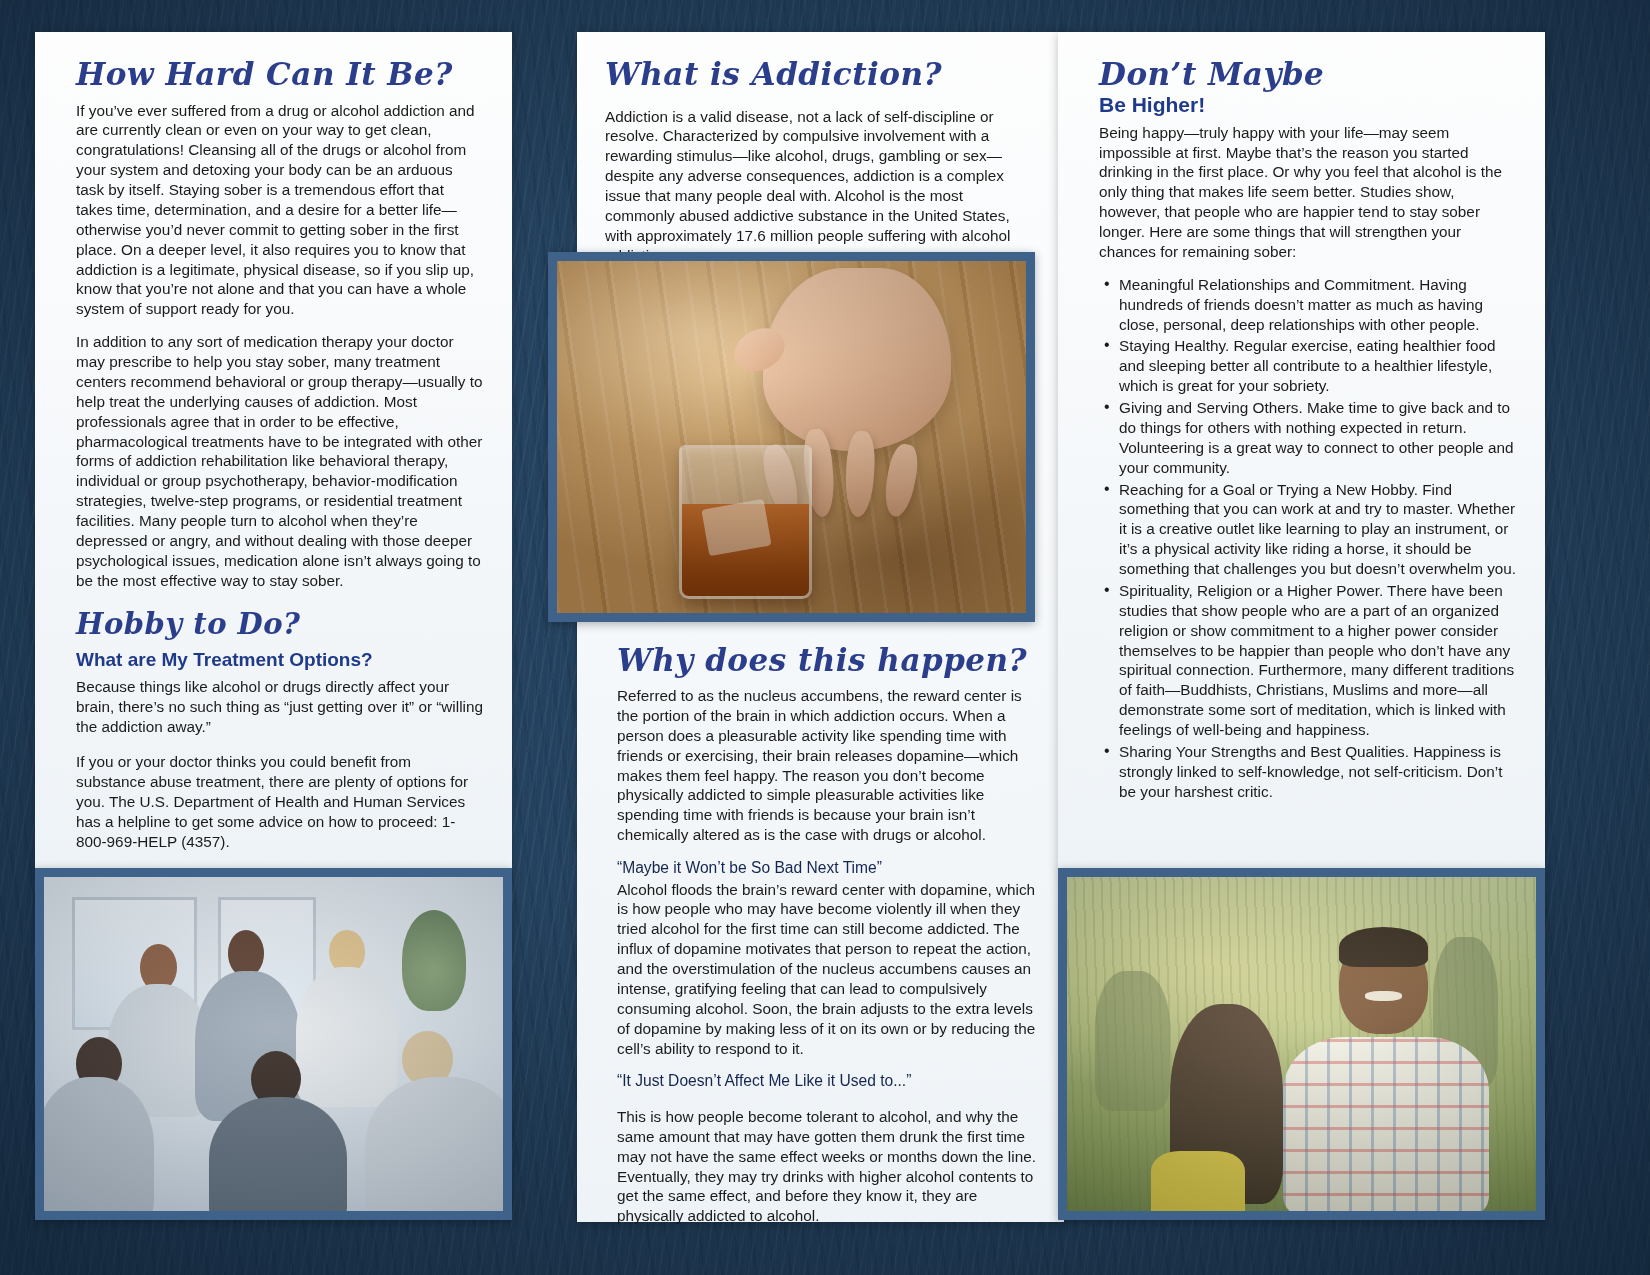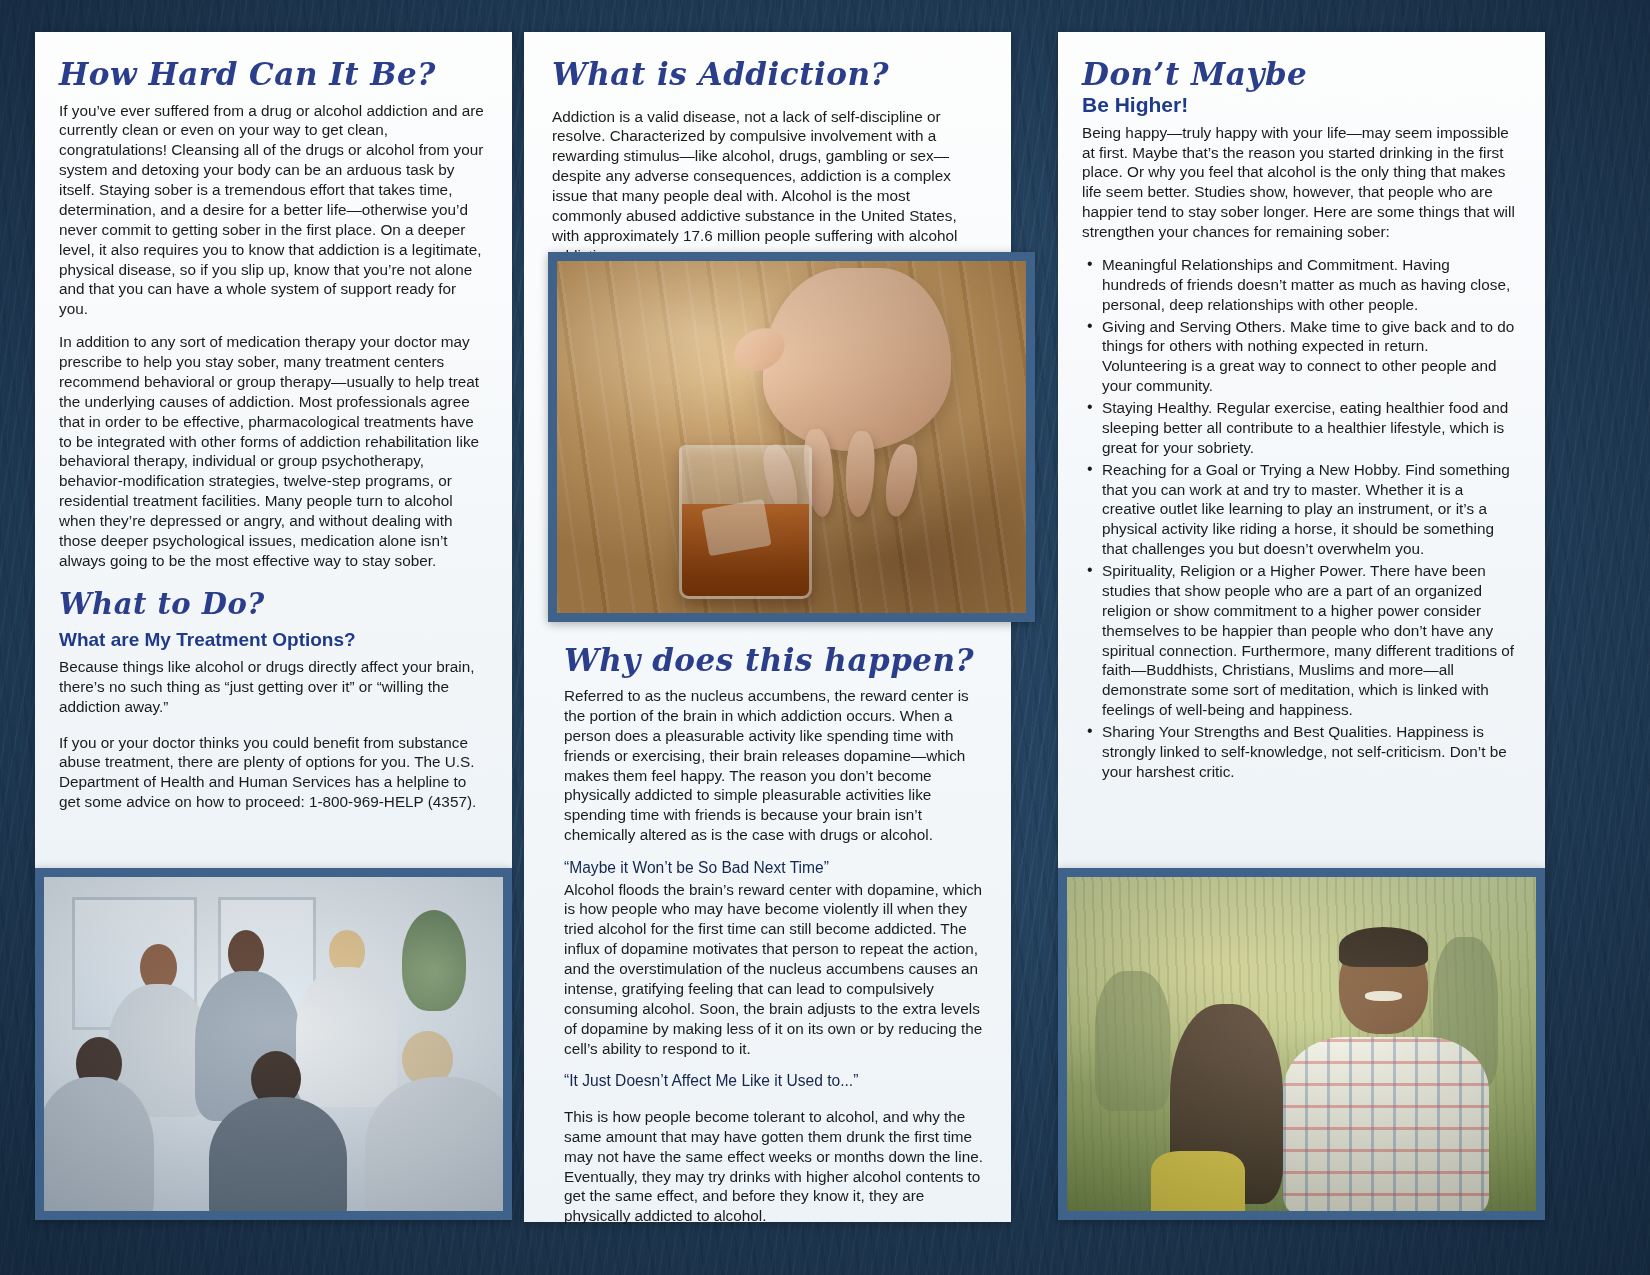--- a/index.html
+++ b/index.html
@@ -49,24 +49,24 @@
     box-shadow: 0 2px 10px rgba(0,0,0,0.25);
   }
   .col-paper {
     background:
       linear-gradient(180deg, rgba(255,255,255,0.9), rgba(238,243,247,0.92)),
       repeating-linear-gradient(97deg, rgba(0,0,0,0.012) 0 2px, rgba(255,255,255,0) 2px 9px);
     background-color: #edf1f4;
   }
 
   #col1 { left: 35px;  top: 32px;  width: 477px;  height: 838px; }
-  #col2 { left: 524px; top: 32px;  width: 487px;  height: 1190px; }
+  #col2 { left: 577px; top: 32px;  width: 487px;  height: 1190px; }
   #col3 { left: 1058px; top: 32px; width: 487px;  height: 838px; }
 
-  .colpad { padding: 26px 28px 10px 24px; box-sizing: border-box; }
+  .colpad { padding: 26px 28px 10px 41px; box-sizing: border-box; }
 
   
   .script-title {
     font-family: "DejaVu Serif", serif;
     font-style: italic;
     font-weight: bold;
     color: #2b3e8c;
     font-size: 31px;
     letter-spacing: .5px;
     line-height: 1.05;
@@ -245,21 +245,21 @@
 <body>
 
 <div id="bg"></div>
 <div id="bg-vignette"></div>
 
 <div class="col col-paper colpad" id="col1">
   <h1 class="script-title">How Hard Can It Be?</h1>
   <p class="body">If you’ve ever suffered from a drug or alcohol addiction and are currently clean or even on your way to get clean, congratulations! Cleansing all of the drugs or alcohol from your system and detoxing your body can be an arduous task by itself. Staying sober is a tremendous effort that takes time, determination, and a desire for a better life—otherwise you’d never commit to getting sober in the first place. On a deeper level, it also requires you to know that addiction is a legitimate, physical disease, so if you slip up, know that you’re not alone and that you can have a whole system of support ready for you.</p>
   <p class="body">In addition to any sort of medication therapy your doctor may prescribe to help you stay sober, many treatment centers recommend behavioral or group therapy—usually to help treat the underlying causes of addiction. Most professionals agree that in order to be effective, pharmacological treatments have to be integrated with other forms of addiction rehabilitation like behavioral therapy, individual or group psychotherapy, behavior-modification strategies, twelve-step programs, or residential treatment facilities. Many people turn to alcohol when they’re depressed or angry, and without dealing with those deeper psychological issues, medication alone isn’t always going to be the most effective way to stay sober.</p>
 
-  <h2 class="script-title small" style="margin-top:18px;">What to Do?</h2>
+  <h2 class="script-title small" style="margin-top:18px;">Hobby to Do?</h2>
   <div class="sub-head">What are My Treatment Options?</div>
   <p class="body">Because things like alcohol or drugs directly affect your brain, there’s no such thing as “just getting over it” or “willing the addiction away.”</p>
   <p class="body">If you or your doctor thinks you could benefit from substance abuse treatment, there are plenty of options for you. The U.S. Department of Health and Human Services has a helpline to get some advice on how to proceed: 1-800-969-HELP (4357).</p>
 </div>
 
 <div class="photo-frame" id="photo-group-frame">
   <div class="photo">
     <div class="room"></div>
     <div class="room-window"></div>
     <div class="room-window room-window2"></div>
@@ -319,22 +319,22 @@
     <div style="position:absolute;inset:0;background:radial-gradient(ellipse 70% 60% at 40% 30%, rgba(255,240,210,0.25), rgba(40,20,5,0.30));"></div>
   </div>
 </div>
 
 <div class="col col-paper colpad" id="col3">
   <h1 class="script-title" style="margin-bottom:2px;">Don’t Maybe</h1>
   <div class="sub-head" style="font-size:21px;">Be Higher!</div>
   <p class="body">Being happy—truly happy with your life—may seem impossible at first. Maybe that’s the reason you started drinking in the first place. Or why you feel that alcohol is the only thing that makes life seem better. Studies show, however, that people who are happier tend to stay sober longer.  Here are some things that will strengthen your chances for remaining sober:</p>
   <ul class="bullets">
     <li>Meaningful Relationships and Commitment. Having hundreds of friends doesn’t matter as much as having close, personal, deep relationships with other people.</li>
+    <li>Staying Healthy. Regular exercise, eating healthier food and sleeping better all contribute to a healthier lifestyle, which is great for your sobriety.</li>
     <li>Giving and Serving Others. Make time to give back and to do things for others with nothing expected in return. Volunteering is a great way to connect to other people and your community.</li>
-    <li>Staying Healthy. Regular exercise, eating healthier food and sleeping better all contribute to a healthier lifestyle, which is great for your sobriety.</li>
     <li>Reaching for a Goal or Trying a New Hobby. Find something that you can work at and try to master. Whether it is a creative outlet like learning to play an instrument, or it’s a physical activity like riding a horse, it should be something that challenges you but doesn’t overwhelm you.</li>
     <li>Spirituality, Religion or a Higher Power. There have been studies that show people who are a part of an organized religion or show commitment to a higher power consider themselves to be happier than people who don’t have any spiritual connection. Furthermore, many different traditions of faith—Buddhists, Christians, Muslims and more—all demonstrate some sort of meditation, which is linked with feelings of well-being and happiness.</li>
     <li>Sharing Your Strengths and Best Qualities. Happiness is strongly linked to self-knowledge, not self-criticism. Don’t be your harshest critic.</li>
   </ul>
 </div>
 
 <div class="photo-frame" id="photo-man-frame">
   <div class="photo">
     <div class="field"></div>
 

